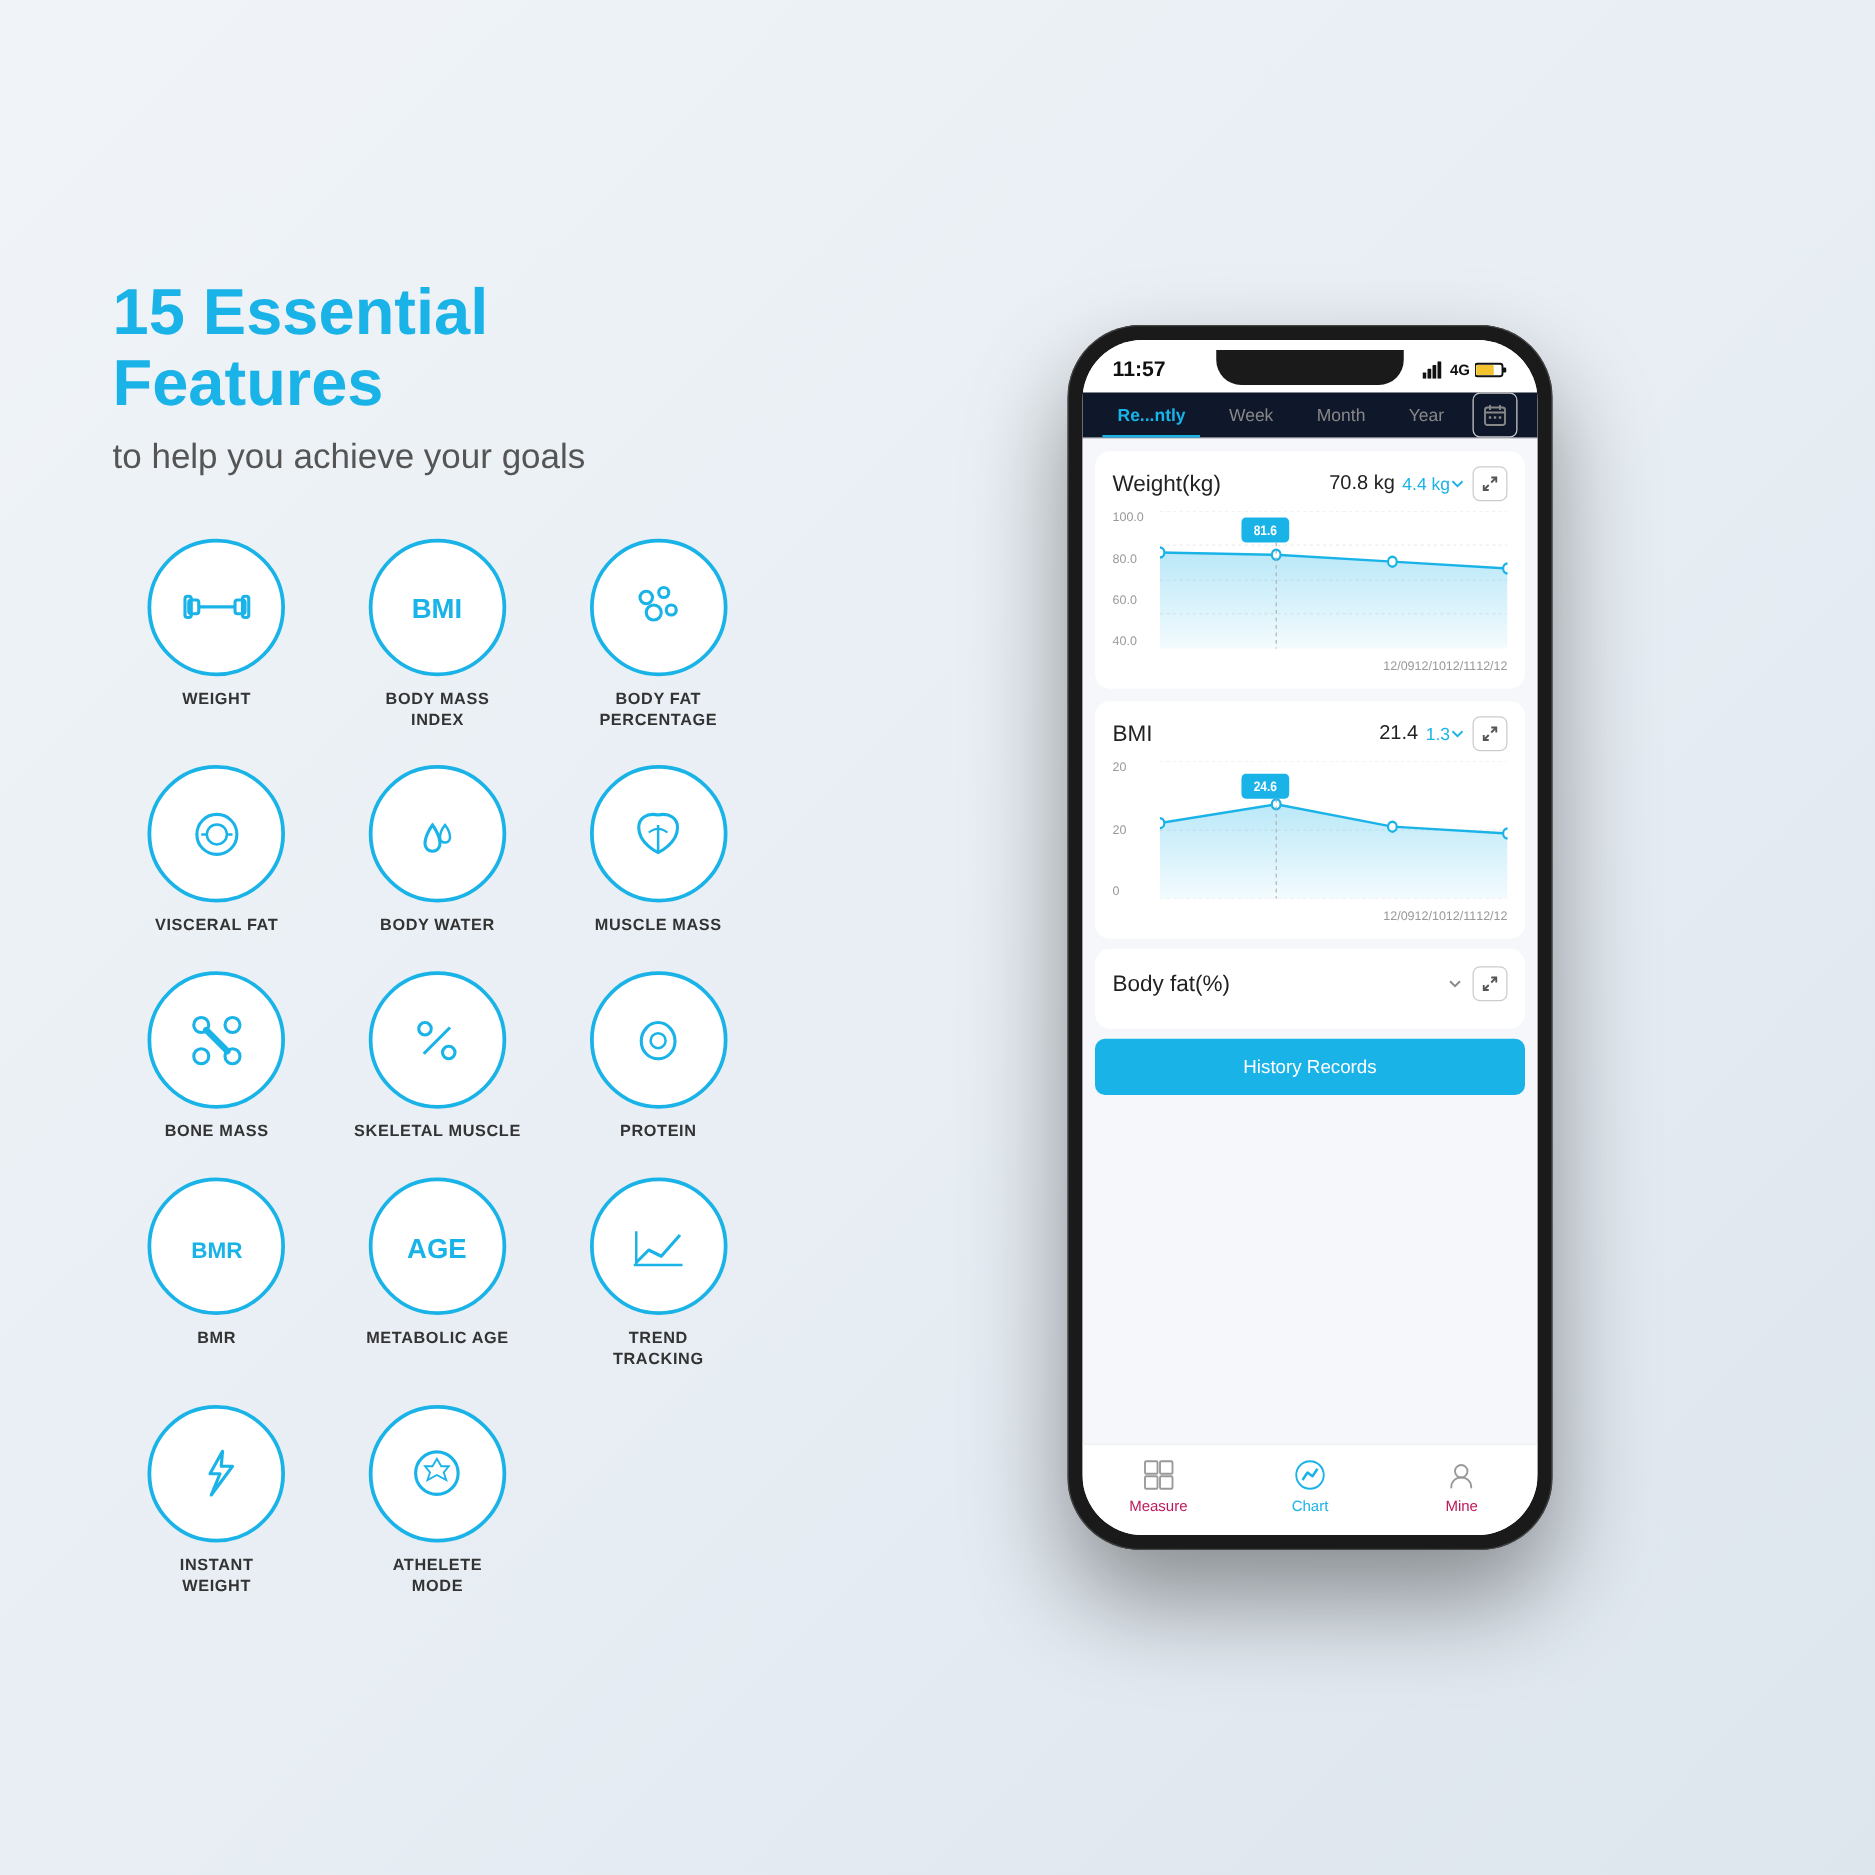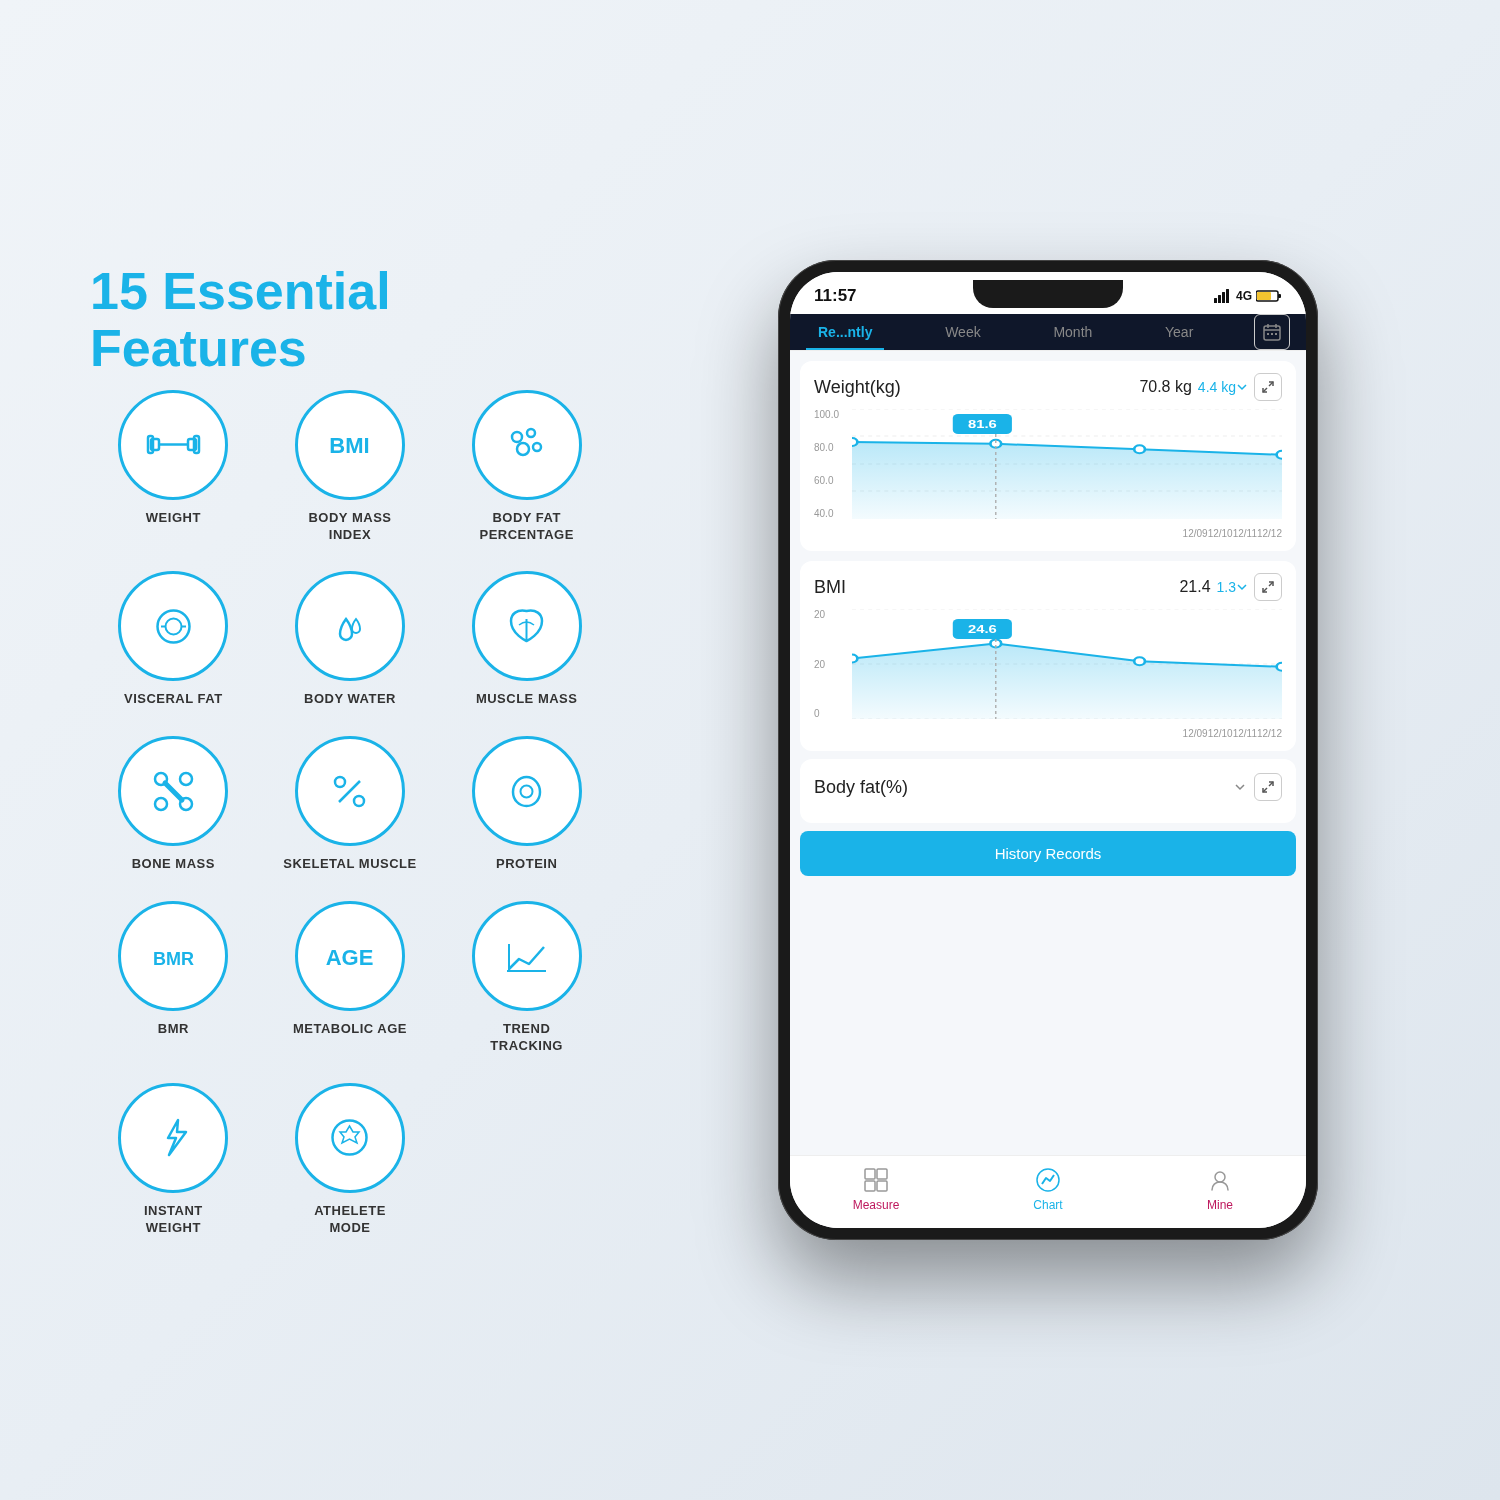--- a/index.html
+++ b/index.html
@@ -74,21 +74,21 @@
       line-height: 1.3;
     }
     
     .right-side {
       flex: 1;
       display: flex;
       justify-content: center;
       align-items: center;
     }
     .phone-outer {
-      width: 540px;
+      width: 388px;
       height: 980px;
       background: #1a1a1a;
       border-radius: 58px;
       padding: 12px;
       box-shadow: 0 40px 80px rgba(0,0,0,0.4), inset 0 0 0 1px #444;
       position: relative;
     }
     .phone-inner {
       width: 100%;
       height: 100%;
@@ -302,20 +302,21 @@
       padding: 14px;
     }
   </style>
 </head>
 <body>
 
 <div class="container">
 
   <div class="left-side">
     <div class="headline">15 Essential Features</div>
+    <div class="subheadline">to help you achieve your goals</div>
 
     <div class="features-grid">
 
       <div class="feature-item">
         <div class="feature-circle">
           <svg viewBox="0 0 55 55" fill="none" xmlns="http://www.w3.org/2000/svg">
             <rect x="5" y="22" width="8" height="11" rx="2" stroke="#1ab3e8" stroke-width="2.5" fill="none"></rect>
             <rect x="2" y="19" width="5" height="17" rx="2" stroke="#1ab3e8" stroke-width="2.5" fill="none"></rect>
             <rect x="42" y="22" width="8" height="11" rx="2" stroke="#1ab3e8" stroke-width="2.5" fill="none"></rect>
             <rect x="48" y="19" width="5" height="17" rx="2" stroke="#1ab3e8" stroke-width="2.5" fill="none"></rect>

